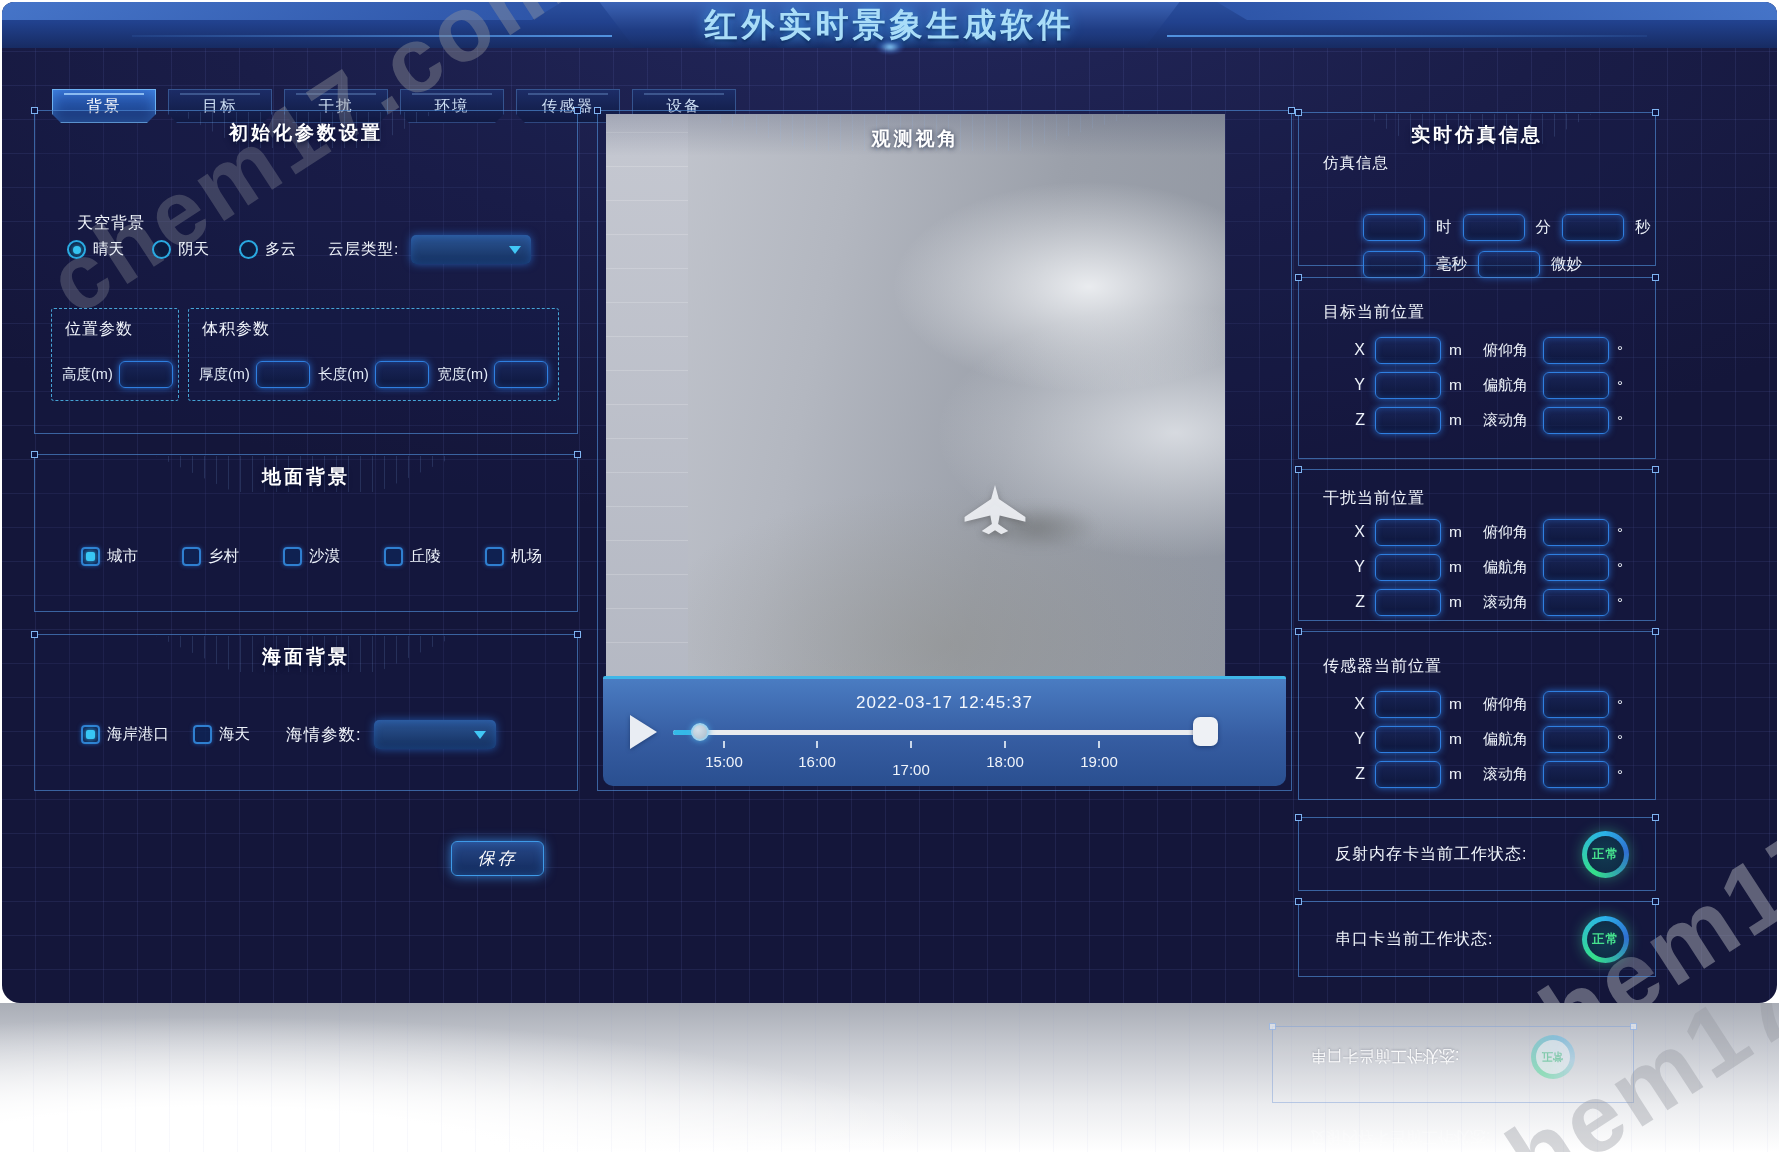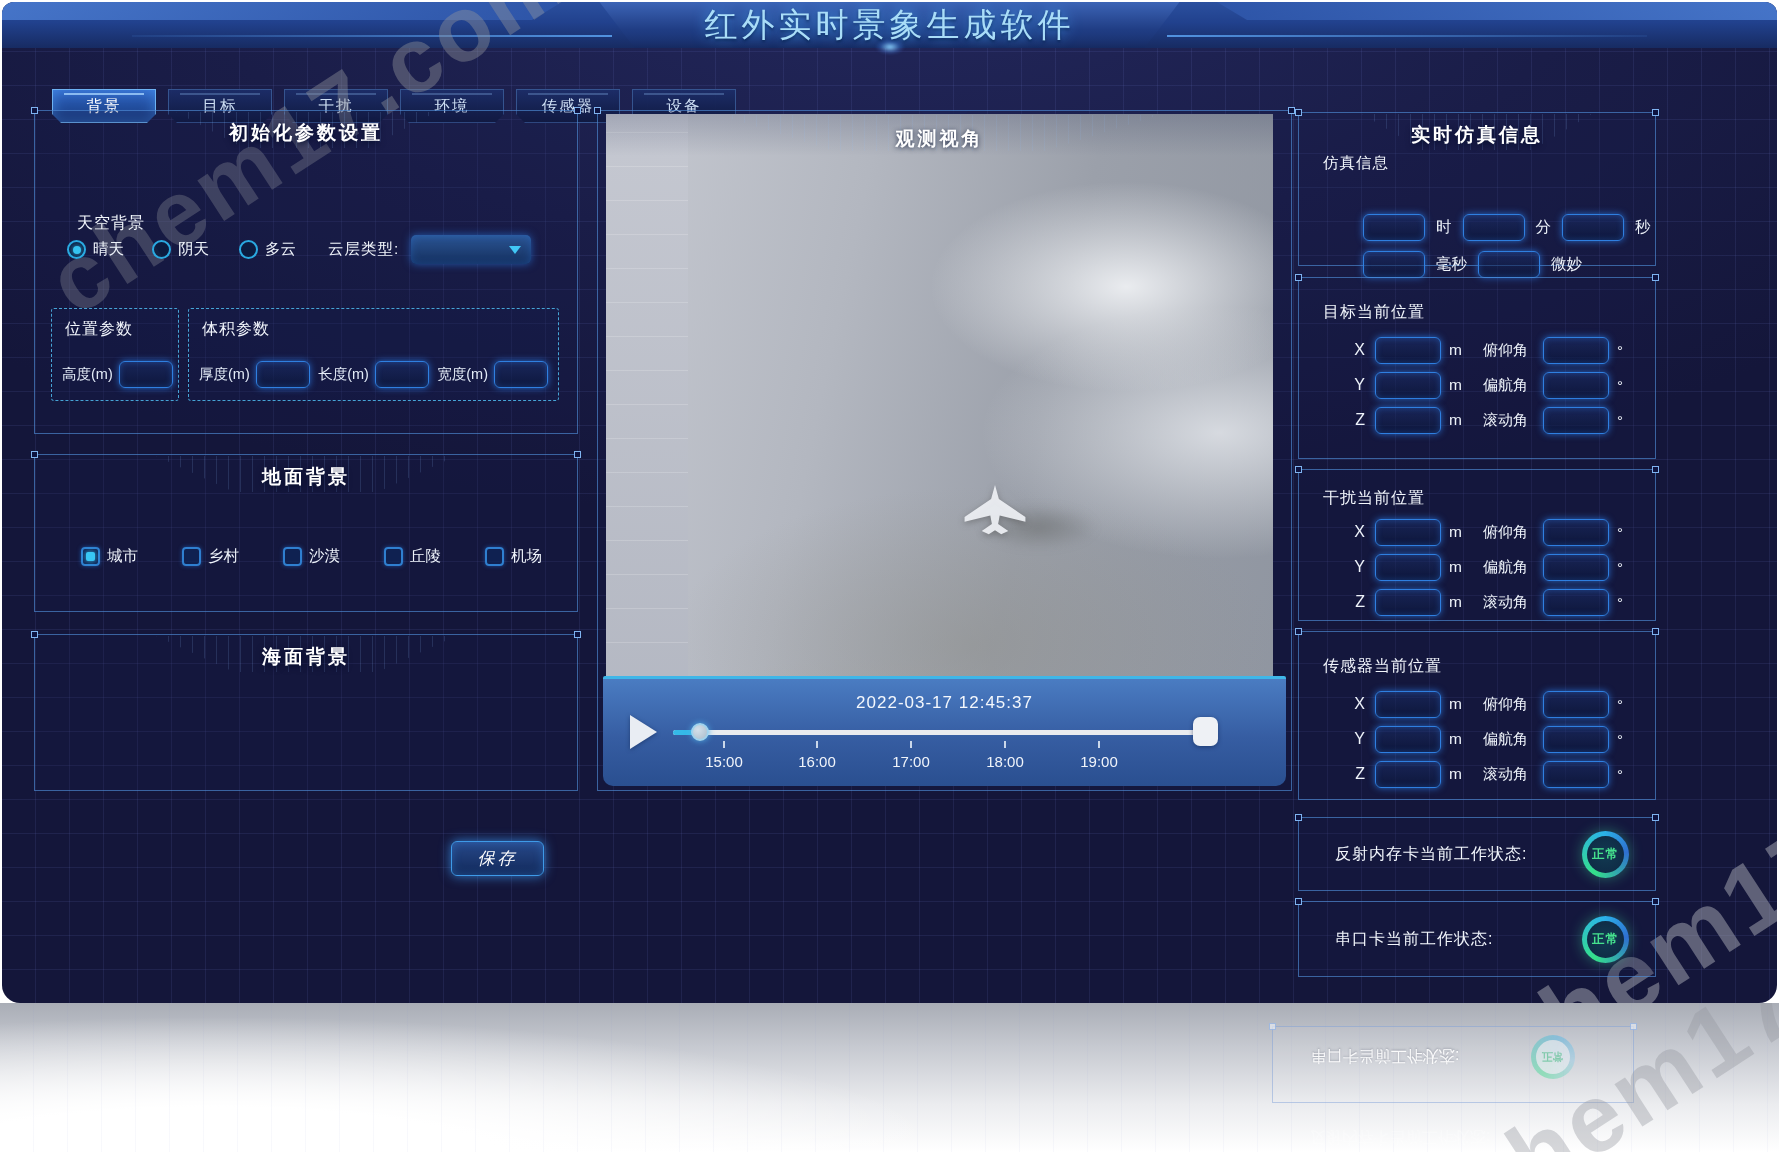--- a/index.html
+++ b/index.html
@@ -18,21 +18,21 @@
           background:linear-gradient(90deg,#4a7bd0,#2f57ab);opacity:.85;}
   .header::before{left:0;clip-path:polygon(0 0,100% 0,calc(100% - 30px) 100%,0 100%);}
   .header::after{right:0;clip-path:polygon(0 0,100% 0,100% 100%,30px 100%);
           background:linear-gradient(270deg,#4a7bd0,#2f57ab);}
   .hline{position:absolute;top:33px;height:2px;background:linear-gradient(90deg,rgba(80,150,240,.1),rgba(95,170,250,.8));}
   .hline.right{background:linear-gradient(270deg,rgba(80,150,240,.1),rgba(95,170,250,.8));}
   .title-wrap{position:absolute;left:50%;top:0;transform:translateX(-50%);width:640px;height:46px;
           background:linear-gradient(180deg,#3c64b6 0%,#203d84 60%,#15296093 100%);
           clip-path:polygon(30px 0,610px 0,575px 100%,65px 100%);
           display:flex;align-items:center;justify-content:center;}
-  .app-title{font-size:33px;font-weight:normal;letter-spacing:4px;color:#a9ddf8;
+  .app-title{font-size:33px;font-weight:bold;letter-spacing:4px;color:#a9ddf8;
           text-shadow:0 0 14px rgba(70,170,255,.9),0 2px 3px rgba(0,20,60,.8);}
   .glowdot{position:absolute;top:37px;left:50%;transform:translateX(-50%);width:30px;height:16px;border-radius:50%;
           background:radial-gradient(closest-side,rgba(140,210,255,.95),rgba(70,130,230,.3) 65%,transparent);filter:blur(1px);}
   
   .tabs{position:absolute;left:50px;top:51px;display:flex;gap:12px;margin-top:36px;}
   .tab{position:relative;height:32px;min-width:66px;padding:0 18px;display:flex;align-items:center;justify-content:center;
        font-size:15.5px;color:#cfe0f5;letter-spacing:2px;cursor:pointer;
        background:linear-gradient(180deg,rgba(28,45,104,.95),rgba(15,25,64,.95));
        border:1px solid #35548f;
        clip-path:polygon(0 0,100% 0,100% calc(100% - 9px),calc(100% - 9px) 100%,9px 100%,0 calc(100% - 9px));}
@@ -77,21 +77,21 @@
       border:1px solid #3e9ae8;background:linear-gradient(180deg,#27498a,#12295a);
       box-shadow:0 0 12px rgba(60,150,240,.8),inset 0 0 10px rgba(60,150,240,.35);
       display:flex;align-items:center;justify-content:center;font-size:17px;color:#fff;letter-spacing:3px;font-style:italic;}
   
   .video-box{position:absolute;left:8px;top:3px;width:619px;height:664px;overflow:hidden;
       background:
         radial-gradient(280px 150px at 78% 26%,rgba(238,240,243,.95),transparent 70%),
         radial-gradient(340px 180px at 92% 48%,rgba(226,229,234,.85),transparent 70%),
         radial-gradient(420px 220px at 55% 80%,rgba(142,142,136,.45),transparent 72%),
         radial-gradient(560px 280px at 42% 112%,rgba(172,166,150,.55),transparent 72%),
-        linear-gradient(102deg,#c6c9d1 0%,#b3b7c0 34%,#9ba0aa 62%,#8f95a0 100%); padding-left: 48px;}
+        linear-gradient(102deg,#c6c9d1 0%,#b3b7c0 34%,#9ba0aa 62%,#8f95a0 100%);}
   .video-strip{position:absolute;left:0;top:0;width:82px;height:100%;
       background:repeating-linear-gradient(0deg,transparent 0 33px,rgba(255,255,255,.18) 33px 34px),
                  linear-gradient(180deg,#c5c8d1,#b2b6c1);}
   .video-topshade{position:absolute;left:0;top:0;right:0;height:42px;background:linear-gradient(180deg,rgba(38,48,84,.22),transparent);}
   .video-title{position:absolute;top:12px;left:0;right:0;text-align:center;font-size:19px;font-weight:bold;
       letter-spacing:3px;color:#ffffff;text-shadow:0 1px 5px rgba(20,30,60,.85);}
   .notch{position:absolute;left:50%;top:0;transform:translateX(-50%);width:48px;height:11px;background:#1b2254;
       clip-path:polygon(0 0,100% 0,78% 100%,22% 100%);opacity:.85;}
   .jet-shadow{position:absolute;left:372px;top:390px;width:120px;height:46px;border-radius:50%;
       background:radial-gradient(closest-side,rgba(90,92,90,.45),transparent);filter:blur(4px);}
@@ -248,20 +248,34 @@
       <span class="opt">
         <span class="cbx"></span>
         <span>机场</span>
       </span>
     </div>
   </div>
 
   <div class="panel" style="left:32px;top:632px;width:542px;height:155px;">
     <div class="fan" style="width:300px;"></div>
     <div class="panel-title">海面背景</div>
+    <div style="position:absolute;left:46px;top:85px;display:flex;align-items:center;">
+      <span class="opt">
+        <span class="cbx checked"></span>
+        <span>海岸港口</span>
+      </span>
+      <span class="opt" style="margin-left:24px;">
+        <span class="cbx"></span>
+        <span>海天</span>
+      </span>
+      <span class="sec-label" style="margin-left:36px;font-size:16.5px;">海情参数:</span>
+      <span class="dd" style="width:112px;margin-left:12px;">
+        <span class="dd-arrow"></span>
+      </span>
+    </div>
   </div>
 
   <div class="btn-save">保存</div>
 
   <div class="panel" style="left:595px;top:108px;width:693px;height:679px;">
     <div class="notch"></div>
     <div class="video-box">
       <div class="video-strip"></div>
       <div class="video-topshade"></div>
       <div class="jet-shadow"></div>
@@ -278,21 +292,21 @@
         <div class="track-fill"></div>
         <div class="knob"></div>
       </div>
       <div class="tick" style="left:120px;"></div>
       <div class="tick" style="left:213px;"></div>
       <div class="tick" style="left:307px;"></div>
       <div class="tick" style="left:401px;"></div>
       <div class="tick" style="left:495px;"></div>
       <div class="tlabel" style="left:121px;">15:00</div>
       <div class="tlabel" style="left:214px;">16:00</div>
-      <div class="tlabel" style="left:308px;">17:00</div>
+      <div class="tlabel" style="left:308px;margin-top:8px;">17:00</div>
       <div class="tlabel" style="left:402px;">18:00</div>
       <div class="tlabel" style="left:496px;">19:00</div>
       <div class="stop-btn"></div>
     </div>
   </div>
 
   <div class="panel" style="left:1296px;top:110px;width:356px;height:152px;">
     <div class="fan" style="width:230px;"></div>
     <div class="panel-title">实时仿真信息</div>
     <div class="sec-label" style="position:absolute;left:24px;top:40px;font-size:15.5px;">仿真信息</div>

